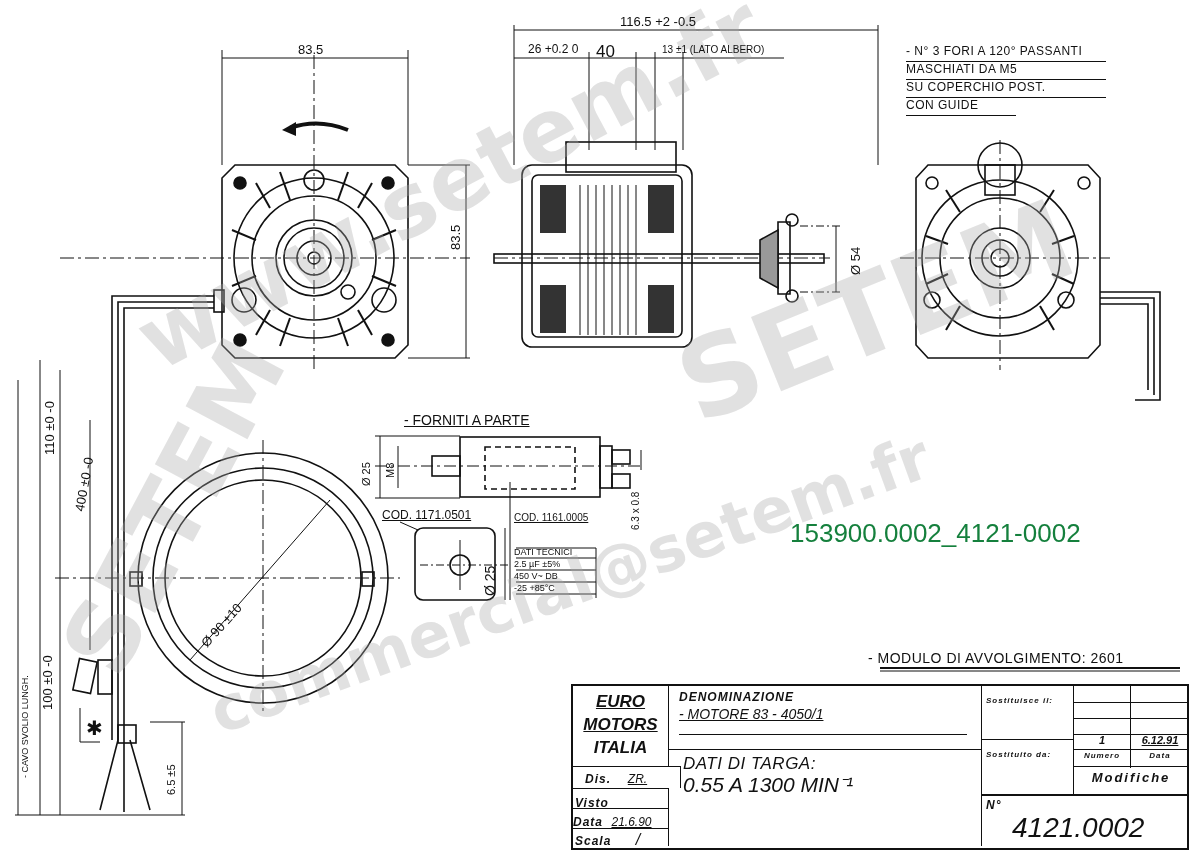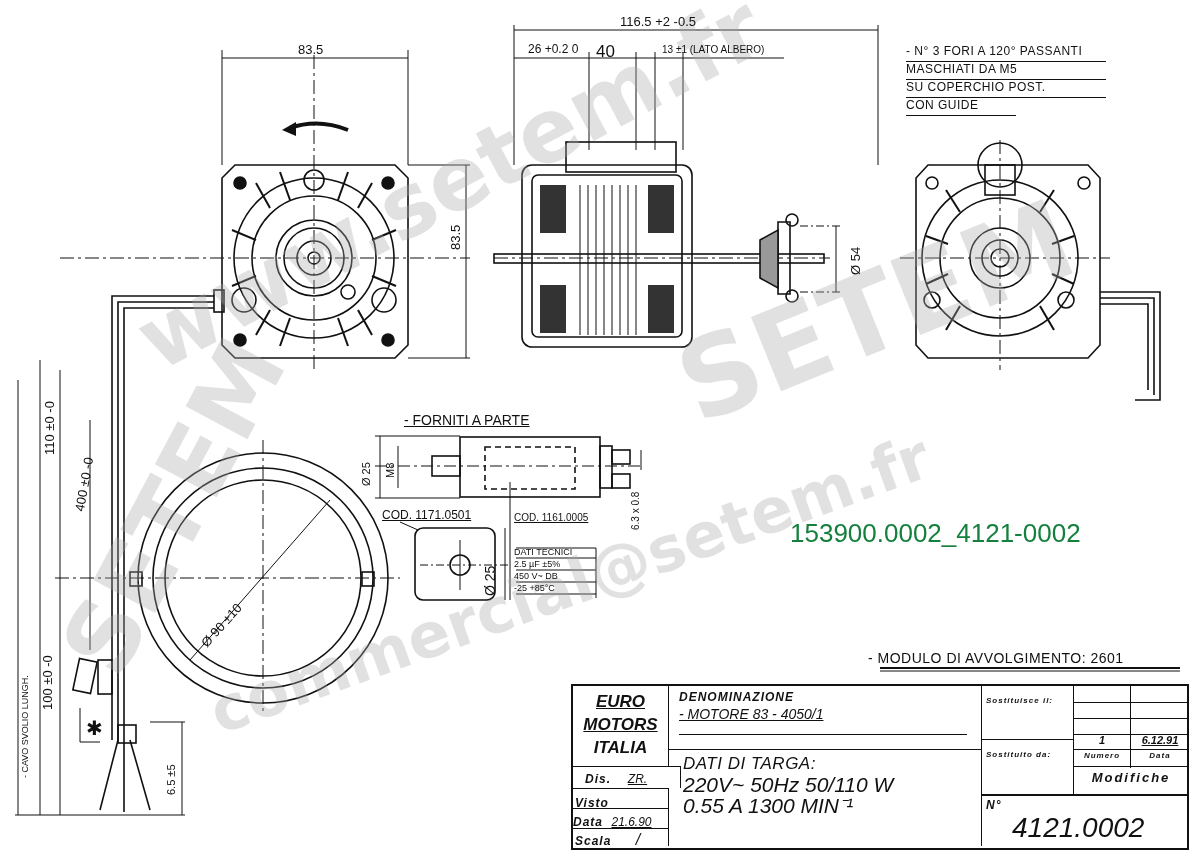--- a/index.html
+++ b/index.html
@@ -270,21 +270,20 @@
 
   <div class="cell" style="left:96px;top:0;width:312px;height:64px;border-bottom:1.5px solid #111;padding:4px 10px;">
     <div class="small">DENOMINAZIONE</div>
     <div class="u" style="font-size:14px;margin-top:2px;">- MOTORE 83 - 4050/1</div>
     <div style="border-bottom:1.5px solid #111;margin-top:12px;margin-right:4px;"></div>
     <div style="border-bottom:1.5px solid #111;margin-top:14px;margin-right:4px;"></div>
   </div>
 
   <div class="cell" style="left:96px;top:64px;width:312px;height:96px;padding:4px 14px;">
     <div style="font-size:17px;letter-spacing:0.5px;">DATI DI TARGA:</div>
-    <div style="font-size:21px;line-height:21px;">220V~ 50Hz 50/110 W</div>
     <div style="font-size:21px;line-height:21px;">0.55 A  1300 MIN⁻¹</div>
   </div>
 
   <div class="cell" style="left:408px;top:0;width:92px;height:54px;border-left:1.5px solid #111;border-bottom:1.5px solid #111;padding:3px 4px;">
     <span class="small" style="font-size:8px;">Sostituisce il:</span>
   </div>
   <div class="cell" style="left:408px;top:54px;width:92px;height:54px;border-left:1.5px solid #111;padding:3px 4px;">
     <span class="small" style="font-size:8px;">Sostituito da:</span>
   </div>
 

